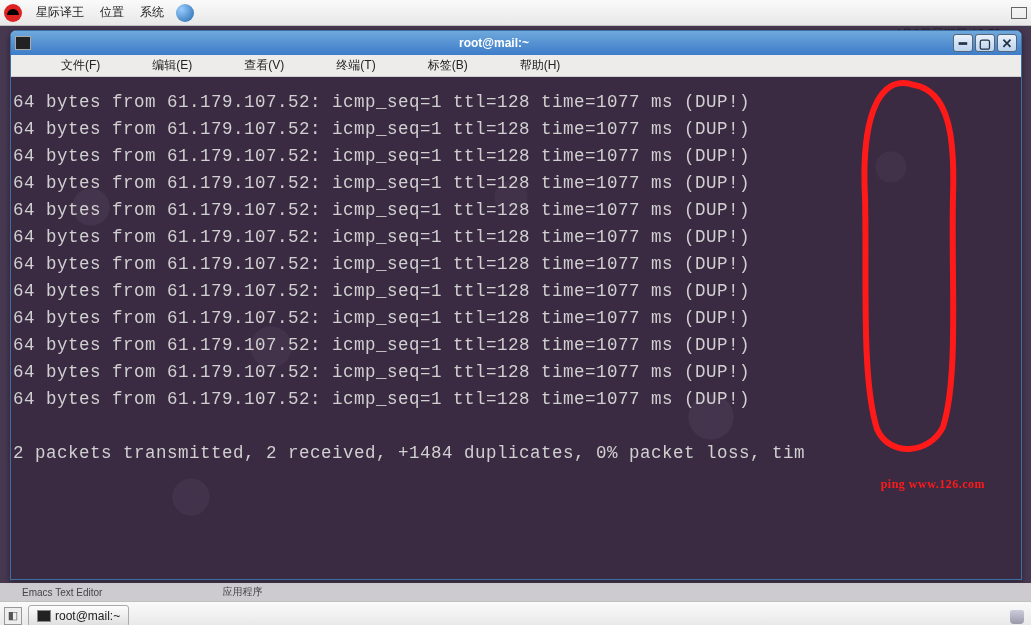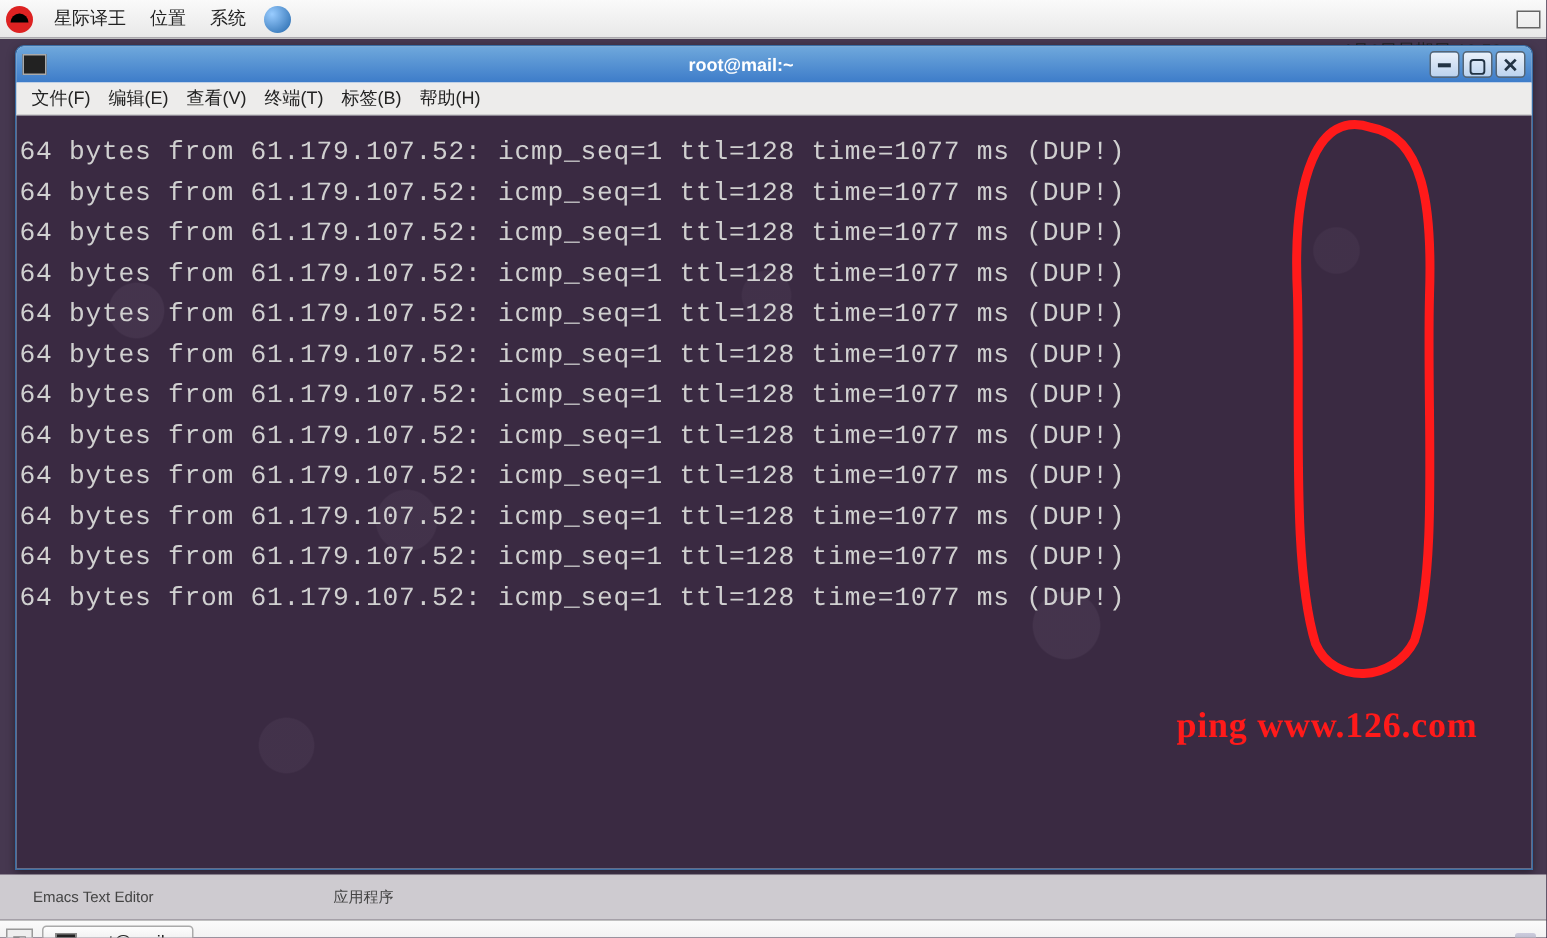--- a/index.html
+++ b/index.html
@@ -115,20 +115,21 @@
   background: #edeceb;
   border-bottom: 1px solid #cfcfcf;
   display: flex;
   align-items: center;
   padding: 0 4px;
   color: #222;
 }
 .menubar .mitem {
   padding: 0 6px;
   cursor: pointer;
+  margin-left: 40px;
 }
 
 .terminal-body {
   flex: 1;
   background: #3a2a42;
   position: relative;
   overflow: hidden;
   font-family: "Courier New", monospace;
   font-size: 17.5px;
   color: #d0d0d0;
@@ -163,34 +164,34 @@
   pointer-events: none;
 }
 .red-circle svg { width: 100%; height: 100%; }
 
 .annotation {
   position: absolute;
   right: 36px;
   top: 394px;
   color: #ff1a1a;
   font-family: "SimSun", serif;
-  font-size: 24px;
+  font-size: 12px;
   font-weight: bold;
   line-height: 26px;
   text-align: left;
 }
 
 
 .bottom-panel {
   position: absolute;
   left: 0; right: 0; bottom: 0;
   height: 42px;
 }
 .bottom-panel .task-row1 {
-  height: 30px;
+  height: 18px;
   background: rgba(240,240,240,0.8);
   font-size: 10px;
   color: #444;
   display: flex;
   align-items: center;
   padding-left: 22px;
 }
 .bottom-panel .task-row1 .tasklbl { margin-right: 120px; }
 .bottom-panel .task-row2 {
   height: 28px;
@@ -278,20 +279,21 @@
         <div class="term-line">64 bytes from 61.179.107.52: icmp_seq=1 ttl=128 time=1077 ms (DUP!)</div>
         <div class="term-line">64 bytes from 61.179.107.52: icmp_seq=1 ttl=128 time=1077 ms (DUP!)</div>
         <div class="term-line">64 bytes from 61.179.107.52: icmp_seq=1 ttl=128 time=1077 ms (DUP!)</div>
         <div class="term-line">64 bytes from 61.179.107.52: icmp_seq=1 ttl=128 time=1077 ms (DUP!)</div>
         <div class="term-line">64 bytes from 61.179.107.52: icmp_seq=1 ttl=128 time=1077 ms (DUP!)</div>
         <div class="term-line">64 bytes from 61.179.107.52: icmp_seq=1 ttl=128 time=1077 ms (DUP!)</div>
         <div class="term-line">64 bytes from 61.179.107.52: icmp_seq=1 ttl=128 time=1077 ms (DUP!)</div>
         <div class="term-line">64 bytes from 61.179.107.52: icmp_seq=1 ttl=128 time=1077 ms (DUP!)</div>
       </div>
     <div class="blank-line"></div>
+    <div class="term-line">2 packets transmitted, 2 received, +1484 duplicates, 0% packet loss, tim</div>
 
     <div class="red-circle">
       <svg viewBox="0 0 100 378">
         <path d="M55 8 C 20 -4, 2 40, 6 120 C 8 200, 2 300, 18 352 C 30 380, 70 378, 84 350 C 100 300, 92 200, 94 120 C 96 60, 90 14, 55 8 Z" fill="none" stroke="#ff1a1a" stroke-width="6" stroke-linejoin="round"></path>
       </svg>
     </div>
 
     <div class="annotation">
       <div>ping www.126.com</div>
     </div>

